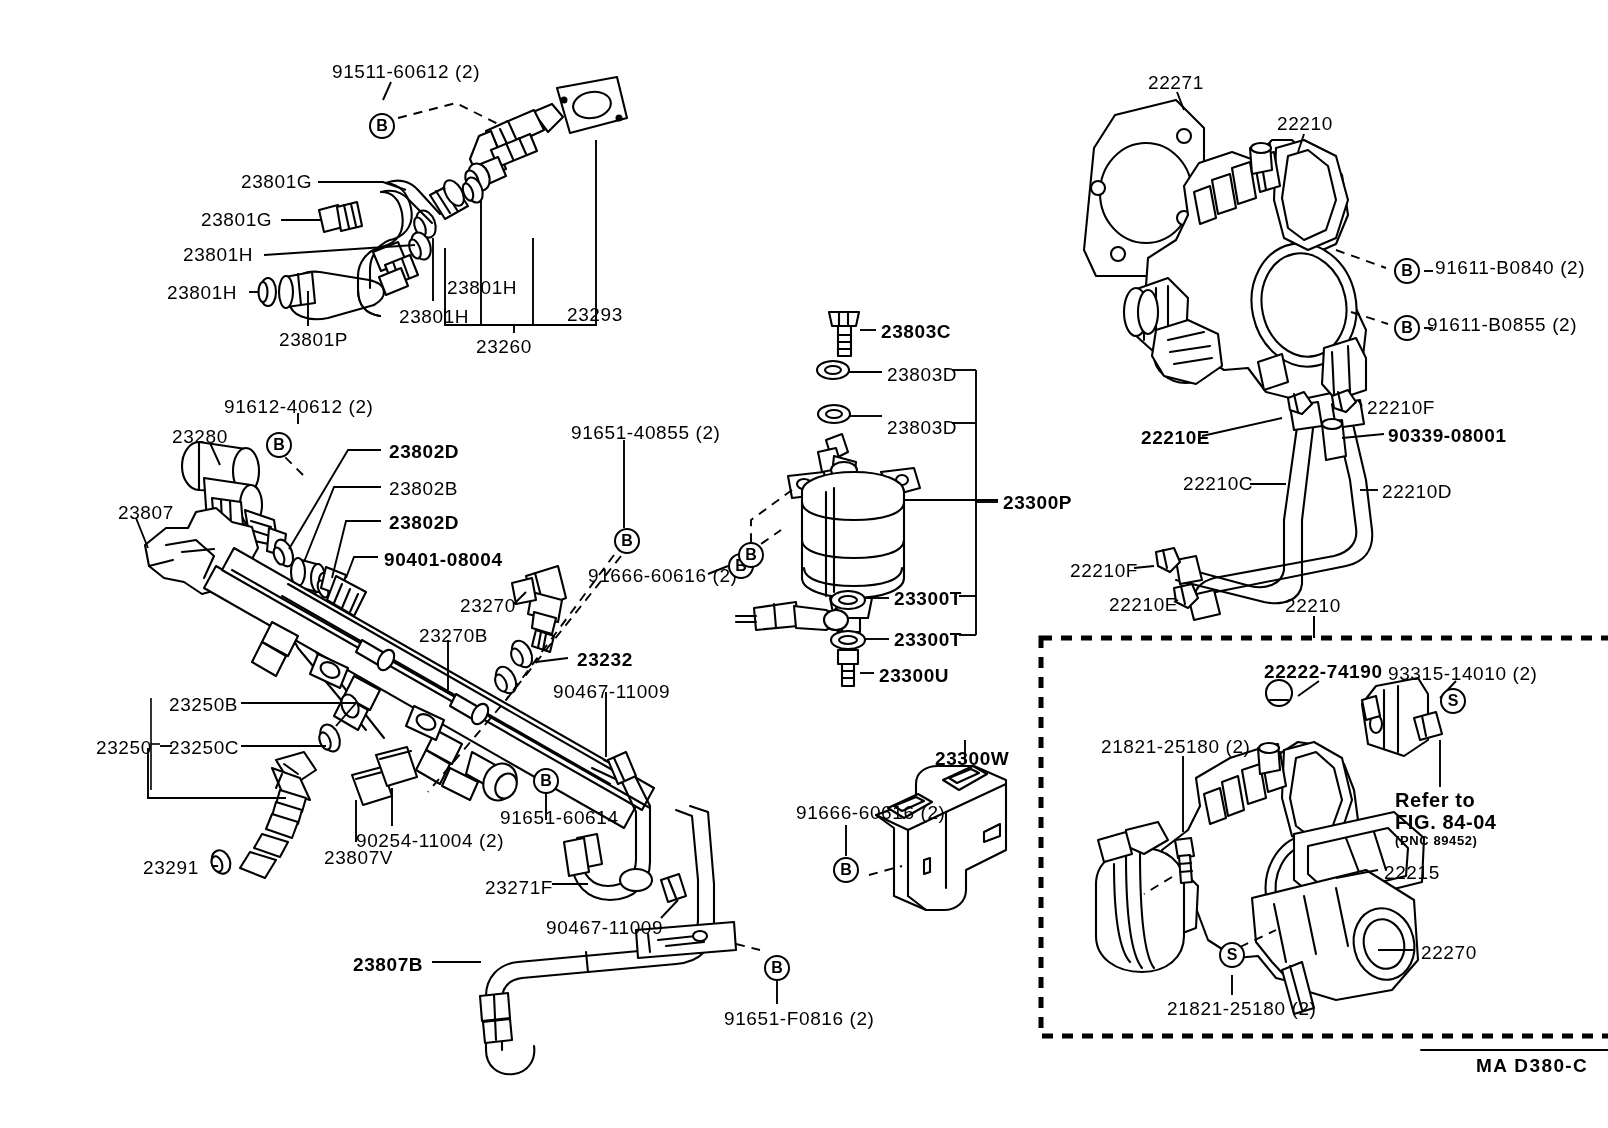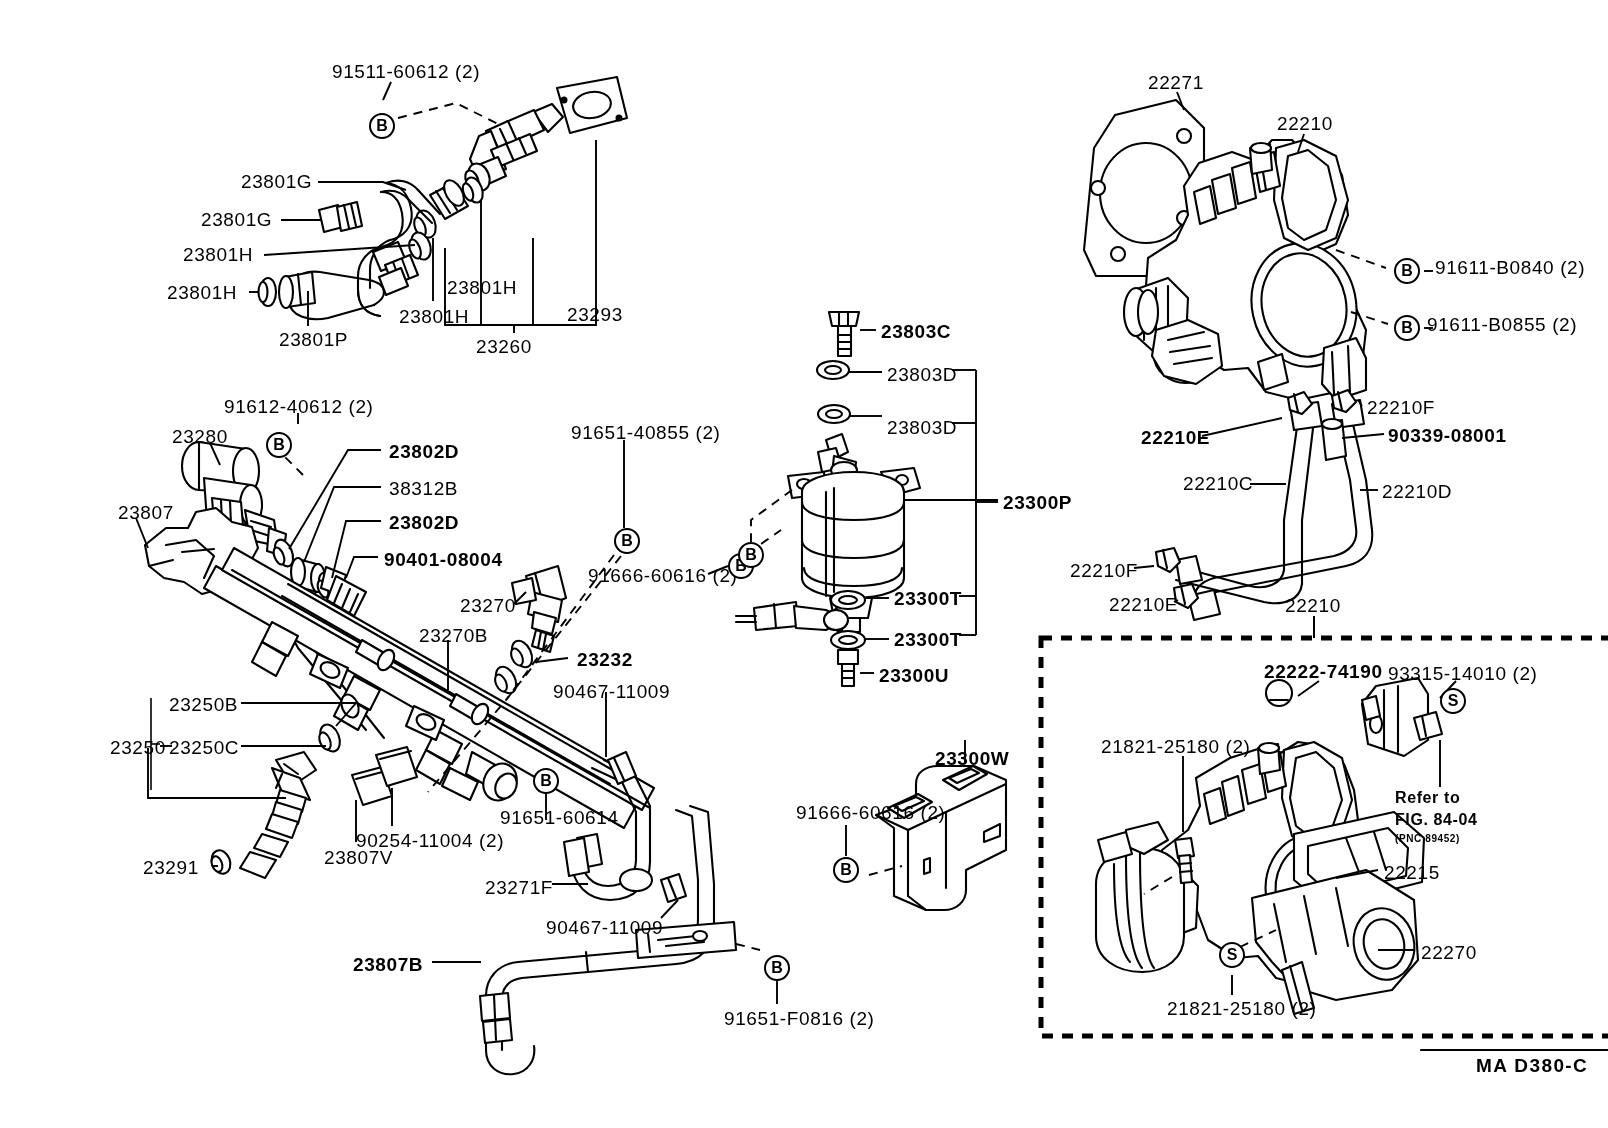--- a/index.html
+++ b/index.html
@@ -16,22 +16,22 @@
   .lbl{
     position:absolute;
     font-family:"Liberation Sans", sans-serif;
     font-size:19px;
     color:#000;
     white-space:nowrap;
     letter-spacing:0.6px;
     line-height:1.05;
   }
   .lbl.b{font-weight:bold;}
-  .lbl.sm{font-size:16px;}
-  .lbl.xs{font-size:10px;}
+  .lbl.sm{font-size:20px;}
+  .lbl.xs{font-size:13px;}
   .footer{
     position:absolute;
     font-size:19px;
     font-weight:bold;
     letter-spacing:1.4px;
     color:#000;
   }
   .circ{
     position:absolute;
     width:26px;height:26px;
@@ -617,32 +617,32 @@
   <div class="lbl" style="left:131px;top:283px;">23801H</div>
   <div class="lbl" style="left:243px;top:330px;">23801P</div>
   <div class="lbl" style="left:363px;top:307px;">23801H</div>
   <div class="lbl" style="left:411px;top:278px;">23801H</div>
   <div class="lbl" style="left:531px;top:305px;">23293</div>
   <div class="lbl" style="left:440px;top:337px;">23260</div>
 
   <div class="lbl" style="left:188px;top:397px;">91612-40612 (2)</div>
   <div class="lbl" style="left:136px;top:427px;">23280</div>
   <div class="lbl b" style="left:353px;top:442px;">23802D</div>
-  <div class="lbl" style="left:353px;top:479px;">38312B</div>
+  <div class="lbl" style="left:353px;top:479px;">23802B</div>
   <div class="lbl b" style="left:353px;top:513px;">23802D</div>
   <div class="lbl b" style="left:348px;top:550px;">90401-08004</div>
   <div class="lbl" style="left:82px;top:503px;">23807</div>
   <div class="lbl" style="left:535px;top:423px;text-align:center;">91651-40855 (2)</div>
   <div class="lbl" style="left:552px;top:566px;">91666-60616 (2)</div>
   <div class="lbl" style="left:424px;top:596px;">23270</div>
   <div class="lbl" style="left:383px;top:626px;">23270B</div>
   <div class="lbl b" style="left:541px;top:650px;">23232</div>
   <div class="lbl" style="left:517px;top:682px;">90467-11009</div>
   <div class="lbl" style="left:133px;top:695px;">23250B</div>
-  <div class="lbl" style="left:74px;top:738px;">23250</div>
+  <div class="lbl" style="left:60px;top:738px;">23250</div>
   <div class="lbl" style="left:133px;top:738px;">23250C</div>
   <div class="lbl" style="left:320px;top:831px;">90254-11004 (2)</div>
   <div class="lbl" style="left:288px;top:848px;">23807V</div>
   <div class="lbl" style="left:107px;top:858px;">23291</div>
   <div class="lbl" style="left:464px;top:808px;">91651-60614</div>
   <div class="lbl" style="left:449px;top:878px;">23271F</div>
   <div class="lbl" style="left:510px;top:918px;">90467-11009</div>
   <div class="lbl b" style="left:317px;top:955px;">23807B</div>
   <div class="lbl" style="left:688px;top:1009px;">91651-F0816 (2)</div>
 

